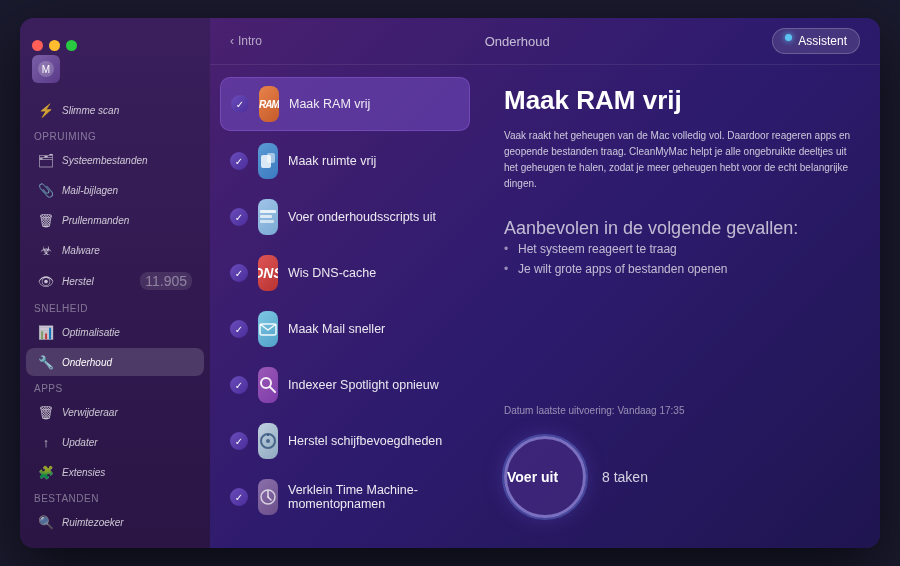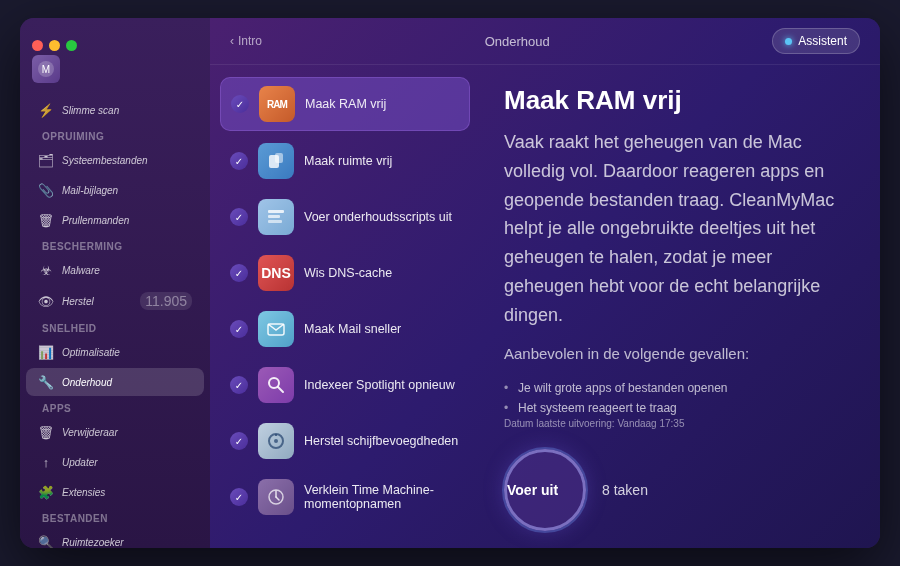--- a/index.html
+++ b/index.html
@@ -48,23 +48,23 @@
       border-radius: 6px;
       background: linear-gradient(135deg, #7b5ea7, #5a3a8a);
       display: flex;
       align-items: center;
       justify-content: center;
       font-size: 14px;
     }
 
     .sidebar-section-label {
       font-size: 10px;
-      font-weight: 700;
+      font-weight: 400;
       color: rgba(255,255,255,0.4);
-      padding: 6px 14px 3px 22px;
+      padding: 6px 14px 3px 14px;
       text-transform: uppercase;
       letter-spacing: 0.5px;
     }
 
     .sidebar-item {
       display: flex;
       align-items: center;
       padding: 6px 12px;
       gap: 8px;
       cursor: pointer;
@@ -134,21 +134,20 @@
     }
 
     .section-title-top {
       color: rgba(255,255,255,0.7);
       font-size: 13px;
       font-weight: 500;
     }
 
     .assistant-btn {
       display: flex;
-      align-items: center;
       gap: 6px;
       background: rgba(255,255,255,0.12);
       border: 1px solid rgba(255,255,255,0.2);
       border-radius: 20px;
       padding: 5px 12px;
       color: #fff;
       font-size: 12px;
       cursor: pointer;
     }
 
@@ -201,30 +200,31 @@
       background: linear-gradient(135deg, #6a4cbb, #4a2d9a);
       display: flex;
       align-items: center;
       justify-content: center;
       flex-shrink: 0;
       font-size: 10px;
       color: #fff;
     }
 
     .task-icon-box {
-      width: 36px;
+      width: 20px;
       height: 36px;
       border-radius: 8px;
       background: rgba(255,255,255,0.15);
       display: flex;
       align-items: center;
       justify-content: center;
       font-size: 18px;
       flex-shrink: 0;
       overflow: hidden;
+      font-style: italic;
     }
 
     .task-icon-ram {
       background: linear-gradient(135deg, #e8834a, #c45a2a);
       font-size: 10px;
       font-weight: 700;
       color: #fff;
       letter-spacing: -1px;
     }
 
@@ -274,30 +274,30 @@
     }
 
     .detail-title {
       font-size: 26px;
       font-weight: 700;
       color: #fff;
       margin-bottom: 12px;
     }
 
     .detail-description {
-      font-size: 18px;
+      font-size: 10px;
       color: rgba(255,255,255,0.75);
       line-height: 1.6;
-      margin-bottom: 15px;
+      margin-bottom: 26px;
     }
 
     .detail-recommended {
-      font-size: 15px;
+      font-size: 18px;
       color: rgba(255,255,255,0.7);
-      margin-bottom: 16px;
+      margin-bottom: 0;
     }
 
     .detail-bullets {
       list-style: none;
       padding: 0;
     }
 
     .detail-bullets li {
       font-size: 12px;
       color: rgba(255,255,255,0.7);
@@ -405,21 +405,20 @@
     </div>
     <div class="sidebar-item">
       <div class="sidebar-item-icon">📎</div>
       <span class="sidebar-item-text">Mail-bijlagen</span>
     </div>
     <div class="sidebar-item">
       <div class="sidebar-item-icon">🗑</div>
       <span class="sidebar-item-text">Prullenmanden</span>
     </div>
 
-    <div class="sidebar-section-label">Bescherming</div>
     <div class="sidebar-item">
       <div class="sidebar-item-icon">☣</div>
       <span class="sidebar-item-text">Malware</span>
     </div>
     <div class="sidebar-item">
       <div class="sidebar-item-icon">👁</div>
       <span class="sidebar-item-text">Herstel</span>
       <span class="badge">11.905</span>
     </div>
 
@@ -555,22 +554,22 @@
           </div>
           <span class="task-label">Verklein Time Machine-momentopnamen</span>
         </div>
       </div>
 
       <div class="detail-panel">
         <h1 class="detail-title">Maak RAM vrij</h1>
         <p class="detail-description">Vaak raakt het geheugen van de Mac volledig vol. Daardoor reageren apps en geopende bestanden traag. CleanMyMac helpt je alle ongebruikte deeltjes uit het geheugen te halen, zodat je meer geheugen hebt voor de echt belangrijke dingen.</p>
         <p class="detail-recommended">Aanbevolen in de volgende gevallen:</p>
         <ul class="detail-bullets">
+          <li>Het systeem reageert te traag</li>
           <li>Je wilt grote apps of bestanden openen</li>
-          <li>Het systeem reageert te traag</li>
         </ul>
         <div class="spacer"></div>
         <p class="last-run">Datum laatste uitvoering: Vandaag 17:35</p>
         <div class="run-section">
           <div class="run-btn">
             <span class="run-btn-label">Voer uit</span>
           </div>
           <span class="tasks-count">8 taken</span>
         </div>
       </div>

